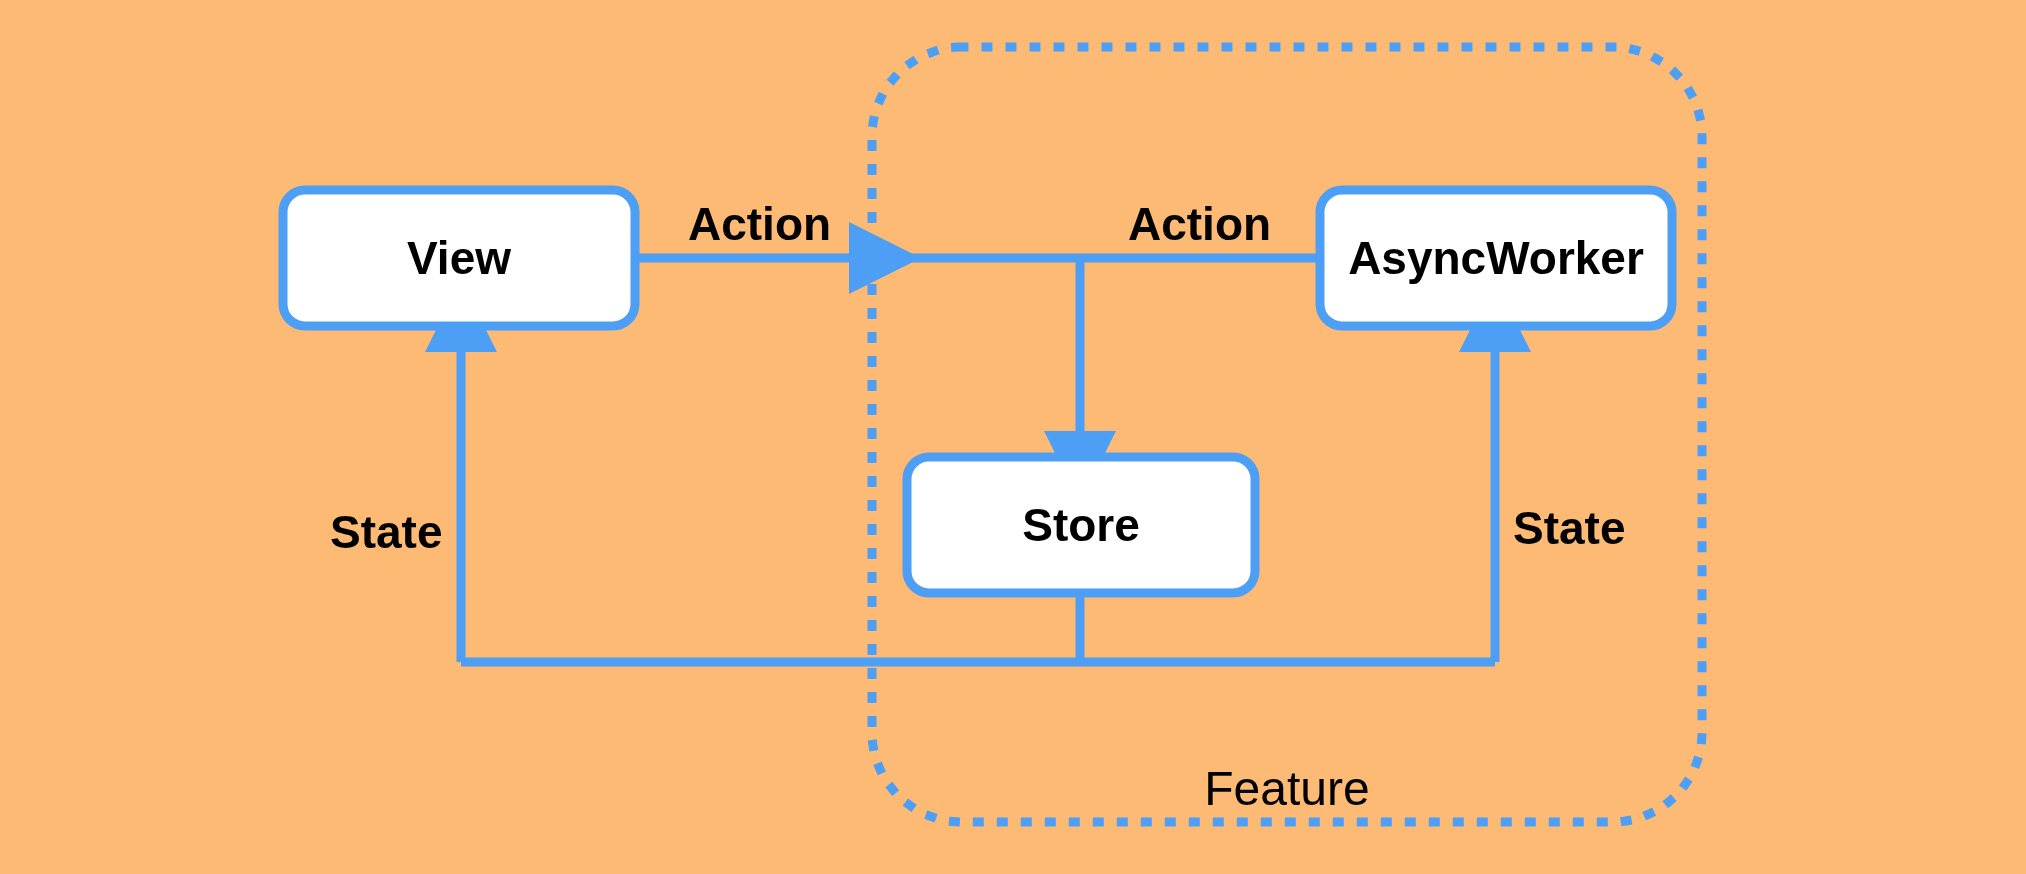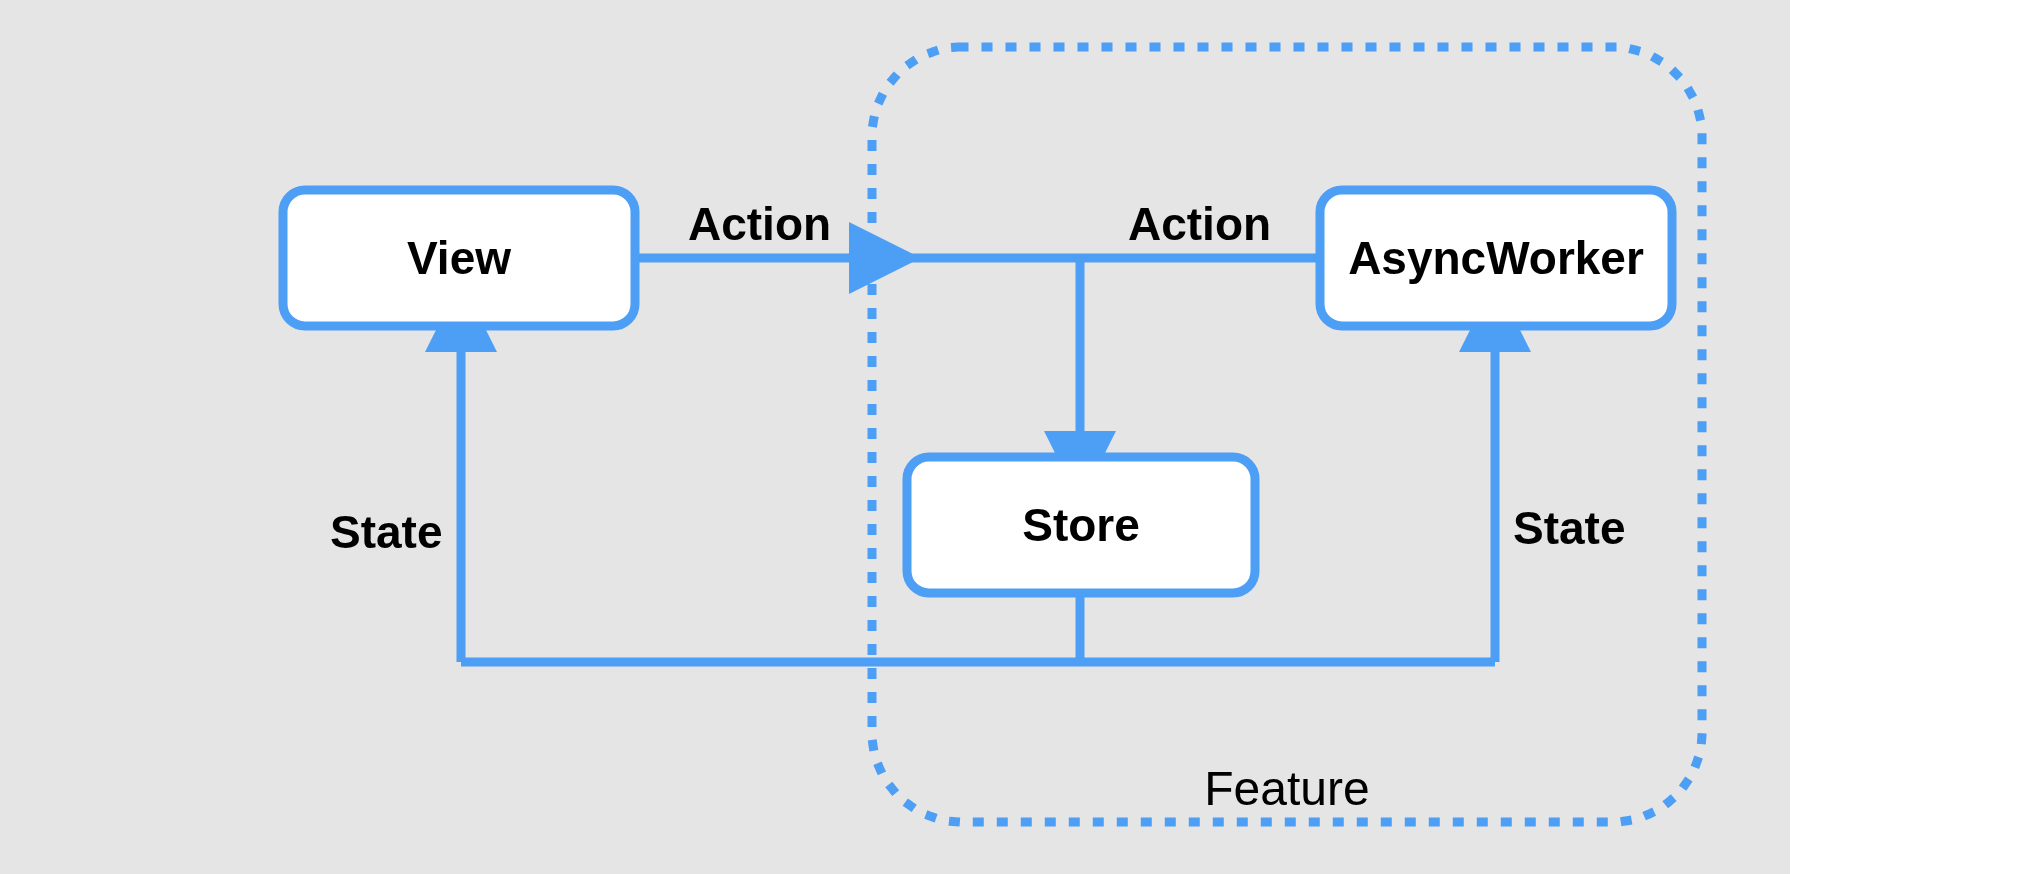--- a/index.html
+++ b/index.html
@@ -5,23 +5,23 @@
   html, body {
     margin: 0;
     padding: 0;
     background: #ffffff;
   }
   body {
     font-family: "Liberation Sans", sans-serif;
   }
   #canvas {
     position: relative;
-    width: 1790px;
+    width: 2026px;
     height: 874px;
-    background: #e5e5e5;
+    background: #fdba74;
     overflow: hidden;
   }
   #diagram-svg {
     position: absolute;
     left: 0;
     top: 0;
     width: 2026px;
     height: 874px;
     display: block;
   }

